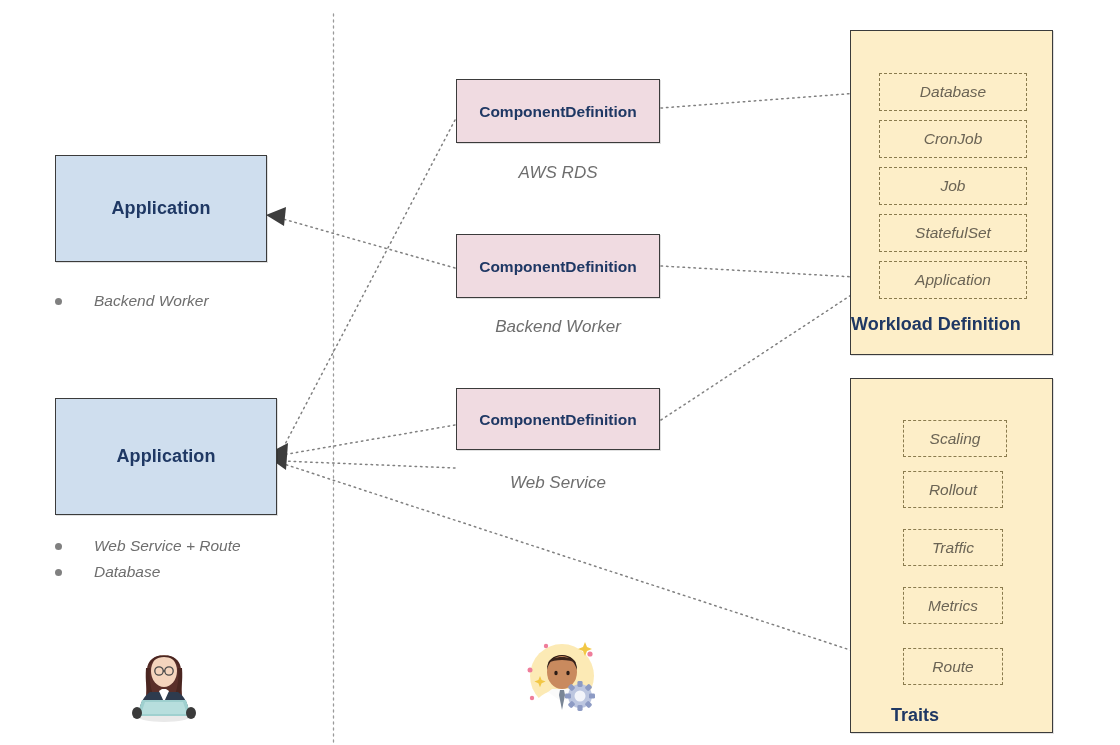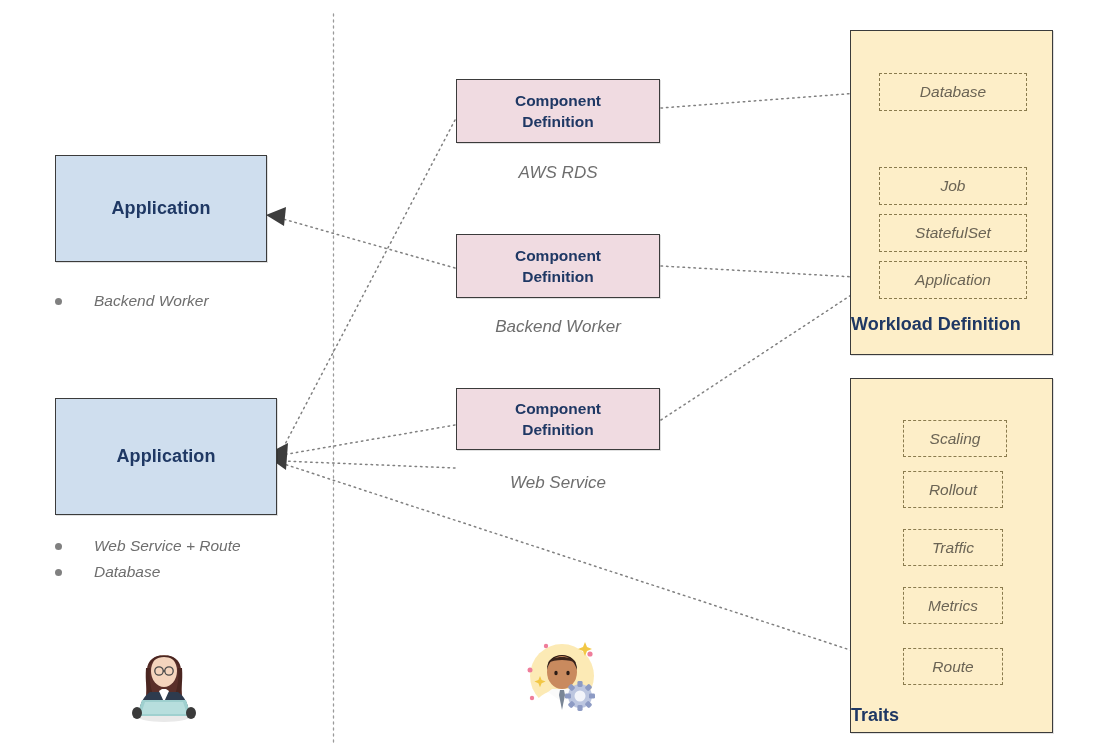--- a/index.html
+++ b/index.html
@@ -67,21 +67,21 @@
     white-space: nowrap;
   }
 
   
   .comp-box {
     position: absolute;
     background: #f0dbe1;
     border: 1.6px solid #3b3b3b;
     box-sizing: border-box;
     display: flex;
-    flex-direction: column;
+    flex-direction: row;
     align-items: center;
     justify-content: center;
     box-shadow: 1px 1px 0 rgba(0,0,0,0.12);
   }
   .comp-box span {
     color: #1f3864;
     font-weight: bold;
     font-size: 15.5px;
     line-height: 21px;
   }
@@ -202,20 +202,23 @@
   <div class="comp-box" style="left:456px; top:388px; width:204px; height:62px;">
     <span>Component</span>
     <span>Definition</span>
   </div>
   <div class="comp-caption" style="left:456px; top:473px; width:204px;">Web Service</div>
 
   <div class="panel" style="left:850px; top:30px; width:203px; height:325px;">
     <div class="chip" style="left:28px; top:42px; width:148px; height:38px;">
       <span>Database</span>
     </div>
+    <div class="chip" style="left:28px; top:89px; width:148px; height:38px;">
+      <span>CronJob</span>
+    </div>
     <div class="chip" style="left:28px; top:136px; width:148px; height:38px;">
       <span>Job</span>
     </div>
     <div class="chip" style="left:28px; top:183px; width:148px; height:38px;">
       <span>StatefulSet</span>
     </div>
     <div class="chip" style="left:28px; top:230px; width:148px; height:38px;">
       <span>Application</span>
     </div>
     <div class="panel-title" style="top:283px;">Workload Definition</div>
@@ -230,21 +233,21 @@
     </div>
     <div class="chip" style="left:52px; top:150px; width:100px; height:37px;">
       <span>Traffic</span>
     </div>
     <div class="chip" style="left:52px; top:208px; width:100px; height:37px;">
       <span>Metrics</span>
     </div>
     <div class="chip" style="left:52px; top:269px; width:100px; height:37px;">
       <span>Route</span>
     </div>
-    <div class="panel-title" style="top:326px;">Traits</div>
+    <div class="panel-title" style="top:326px;padding-left:40px;">Traits</div>
   </div>
 
   <div class="avatar" style="left:126px; top:640px;">
     <svg width="76" height="86" viewBox="0 0 76 86" xmlns="http://www.w3.org/2000/svg">
       <ellipse cx="38" cy="76" rx="27" ry="6" fill="#e9e9e9"></ellipse>
 
       <path d="M21 30 C21 10 55 10 55 30 L56 56 L20 56 Z" fill="#5a2f2a"></path>
 
       <ellipse cx="38" cy="31" rx="13" ry="16" fill="#f4d4bd"></ellipse>
 

